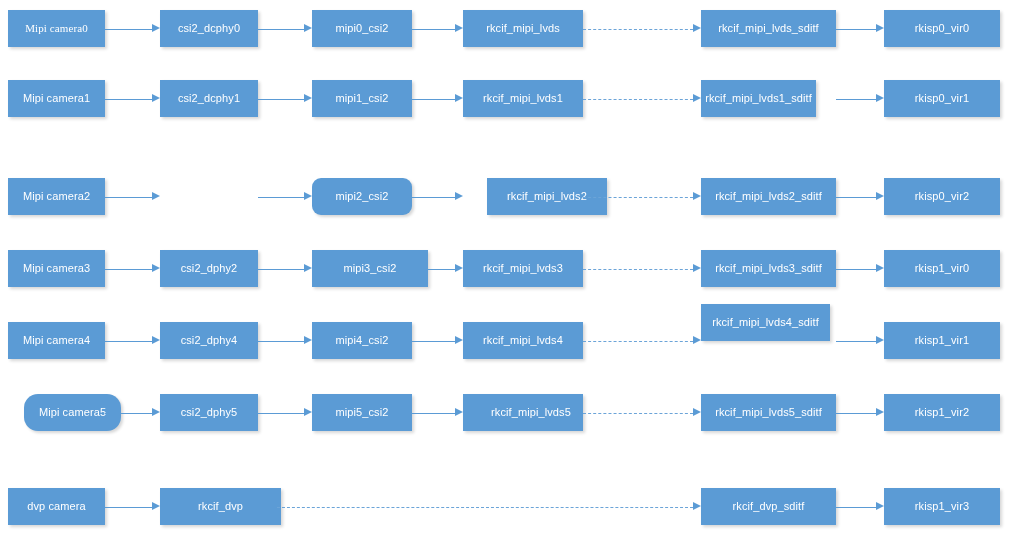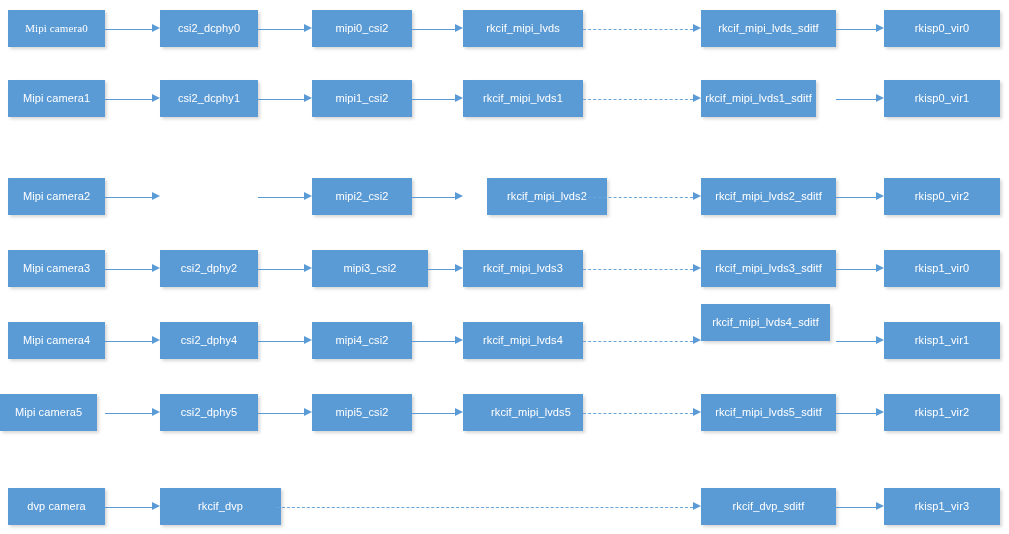--- a/index.html
+++ b/index.html
@@ -82,21 +82,21 @@
     <div class="arrowhead" style="left: 152px; top: 94px;"></div>
     <div class="edge" style="left: 258px; top: 98.5px; width: 46px;"></div>
     <div class="arrowhead" style="left: 304px; top: 94px;"></div>
     <div class="edge" style="left: 412px; top: 98.5px; width: 43px;"></div>
     <div class="arrowhead" style="left: 455px; top: 94px;"></div>
     <div class="edge dashed" style="left: 583px; top: 98.5px; width: 110px;"></div>
     <div class="arrowhead" style="left: 693px; top: 94px;"></div>
     <div class="edge" style="left: 836px; top: 98.5px; width: 40px;"></div>
     <div class="arrowhead" style="left: 876px; top: 94px;"></div>
     <div class="node" style="left: 8px; top: 178px; width: 97px; height: 37px;">Mipi camera2</div>
-    <div class="node" style="left: 312px; top: 178px; width: 100px; height: 37px;">mipi2_csi2</div>
+    <div class="node" style="left: 312px; top: 178px; width: 100px; height: 37px; border-radius: 9px;">mipi2_csi2</div>
     <div class="node" style="left: 487px; top: 178px; width: 120px; height: 37px;">rkcif_mipi_lvds2</div>
     <div class="node" style="left: 701px; top: 178px; width: 135px; height: 37px;">rkcif_mipi_lvds2_sditf</div>
     <div class="node" style="left: 884px; top: 178px; width: 116px; height: 37px;">rkisp0_vir2</div>
     <div class="edge" style="left: 105px; top: 196.5px; width: 47px;"></div>
     <div class="arrowhead" style="left: 152px; top: 192px;"></div>
     <div class="edge" style="left: 258px; top: 196.5px; width: 46px;"></div>
     <div class="arrowhead" style="left: 304px; top: 192px;"></div>
     <div class="edge" style="left: 412px; top: 196.5px; width: 43px;"></div>
     <div class="arrowhead" style="left: 455px; top: 192px;"></div>
     <div class="edge dashed" style="left: 583px; top: 196.5px; width: 110px;"></div>
@@ -128,21 +128,21 @@
     <div class="edge" style="left: 105px; top: 340.5px; width: 47px;"></div>
     <div class="arrowhead" style="left: 152px; top: 336px;"></div>
     <div class="edge" style="left: 258px; top: 340.5px; width: 46px;"></div>
     <div class="arrowhead" style="left: 304px; top: 336px;"></div>
     <div class="edge" style="left: 412px; top: 340.5px; width: 43px;"></div>
     <div class="arrowhead" style="left: 455px; top: 336px;"></div>
     <div class="edge dashed" style="left: 583px; top: 340.5px; width: 110px;"></div>
     <div class="arrowhead" style="left: 693px; top: 336px;"></div>
     <div class="edge" style="left: 836px; top: 340.5px; width: 40px;"></div>
     <div class="arrowhead" style="left: 876px; top: 336px;"></div>
-    <div class="node" style="left: 0; top: 394px; width: 97px; height: 37px;">Mipi camera5</div>
+    <div class="node" style="left: 24px; top: 394px; width: 97px; height: 37px; border-radius: 14px;">Mipi camera5</div>
     <div class="node" style="left: 160px; top: 394px; width: 98px; height: 37px;">csi2_dphy5</div>
     <div class="node" style="left: 312px; top: 394px; width: 100px; height: 37px;">mipi5_csi2</div>
     <div class="node" style="left: 463px; top: 394px; width: 120px; height: 37px; padding-left: 16px;">rkcif_mipi_lvds5</div>
     <div class="node" style="left: 701px; top: 394px; width: 135px; height: 37px;">rkcif_mipi_lvds5_sditf</div>
     <div class="node" style="left: 884px; top: 394px; width: 116px; height: 37px;">rkisp1_vir2</div>
     <div class="edge" style="left: 105px; top: 412.5px; width: 47px;"></div>
     <div class="arrowhead" style="left: 152px; top: 408px;"></div>
     <div class="edge" style="left: 258px; top: 412.5px; width: 46px;"></div>
     <div class="arrowhead" style="left: 304px; top: 408px;"></div>
     <div class="edge" style="left: 412px; top: 412.5px; width: 43px;"></div>

